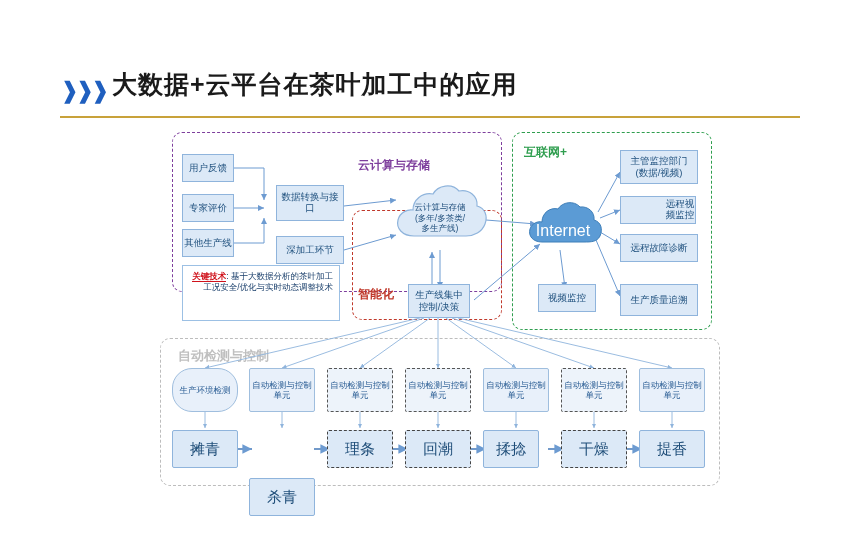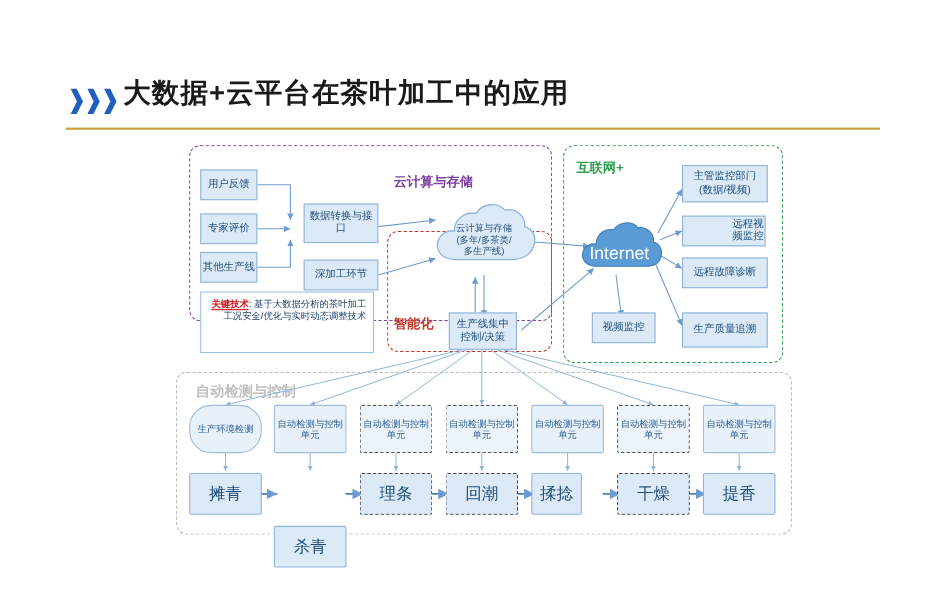--- a/index.html
+++ b/index.html
@@ -185,17 +185,17 @@
     <span>自动检测与控制单元</span>
   </div>
   <div class="unit" style="left:639px;top:368px;width:66px;height:44px;">
     <span>自动检测与控制单元</span>
   </div>
 
   <div class="proc" style="left:172px;top:430px;width:66px;height:38px;">摊青</div>
   <div class="proc" style="left:249px;top:430px;width:66px;height:38px;margin-top:48px;">杀青</div>
   <div class="proc proc-dashed" style="left:327px;top:430px;width:66px;height:38px;">理条</div>
   <div class="proc proc-dashed" style="left:405px;top:430px;width:66px;height:38px;">回潮</div>
-  <div class="proc" style="left:483px;top:430px;width:46px;height:38px;">揉捻</div>
+  <div class="proc" style="left:483px;top:430px;width:56px;height:38px;">揉捻</div>
   <div class="proc proc-dashed" style="left:561px;top:430px;width:66px;height:38px;">干燥</div>
   <div class="proc" style="left:639px;top:430px;width:66px;height:38px;">提香</div>
 
 </div>
 
 </body></html>

